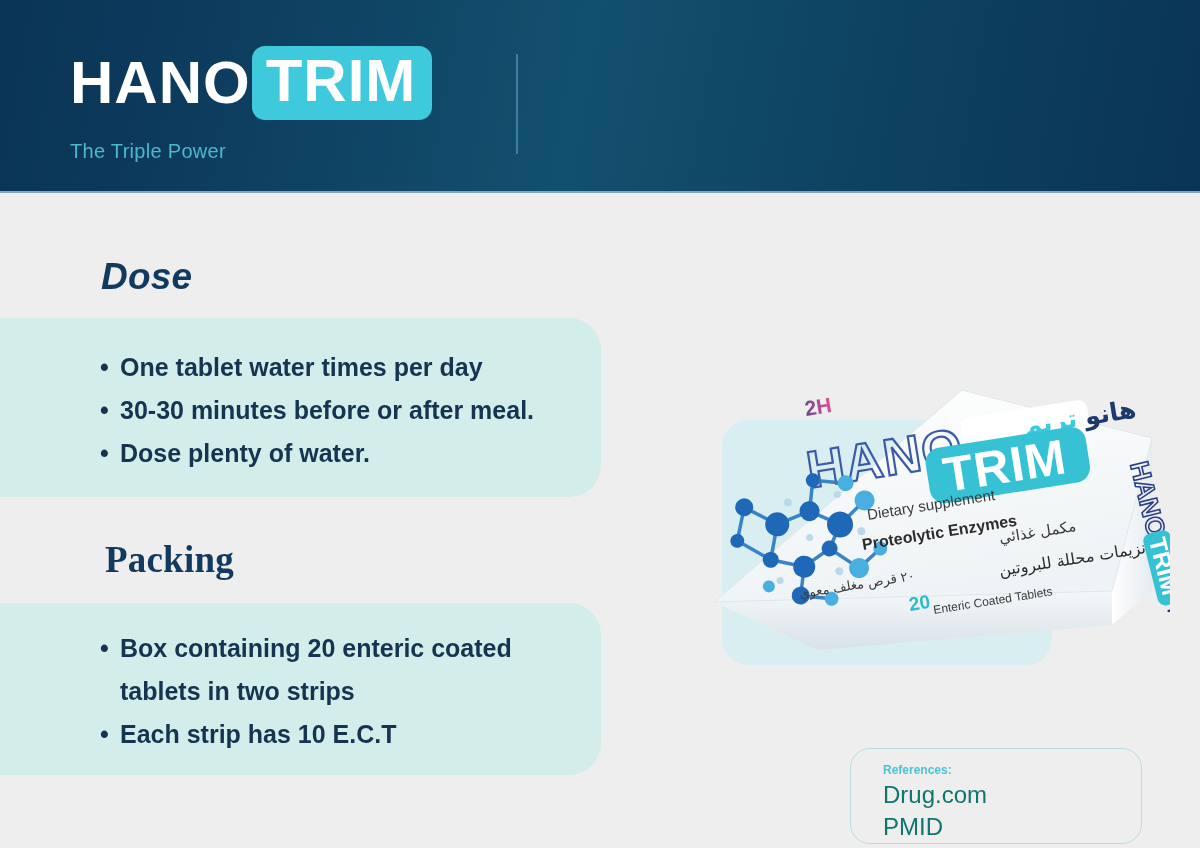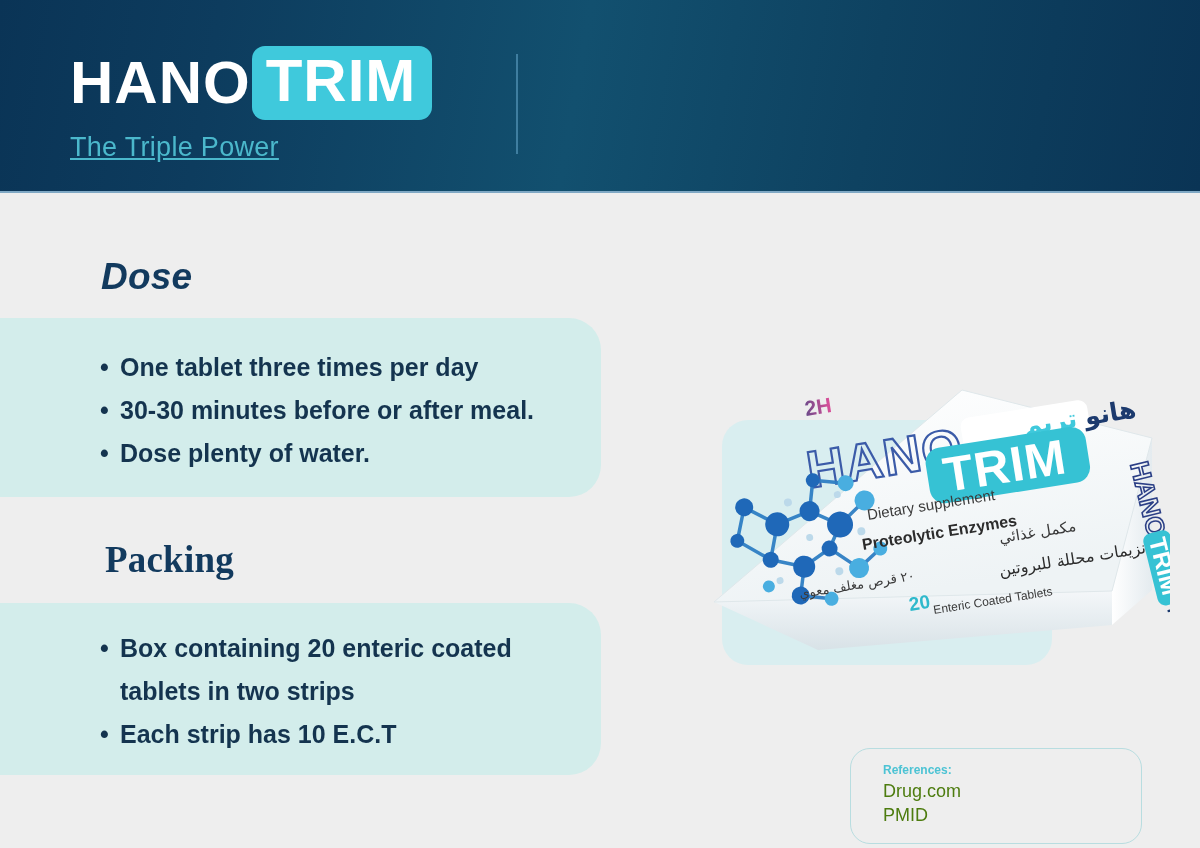--- a/index.html
+++ b/index.html
@@ -51,25 +51,24 @@
     color: #ffffff;
     letter-spacing: 1px;
     line-height: 1;
     background: #3fc9dc;
     border-radius: 13px;
     padding: 5px 16px 9px 14px;
     margin-left: 1px;
   }
 
   .tagline {
-    margin-top: 12px;
-    font-size: 27px;
+    margin-top: 20px;
+    font-size: 20px;
     color: #4bb8cc;
     letter-spacing: 0.3px;
-    text-decoration: underline;
   }
 
   .divider-v {
     position: absolute;
     left: 516px;
     top: 54px;
     width: 2px;
     height: 100px;
     background: #3f7ea0;
   }
@@ -190,22 +189,22 @@
     color: #4cc3d4;
     font-weight: bold;
     margin-bottom: 2px;
   }
 
   .ref-cols {
     display: flex;
   }
 
   .ref-col {
-    font-size: 18px;
-    color: #4d7c0f;
+    font-size: 24px;
+    color: #0f766e;
     line-height: 1.34;
   }
 
   .ref-col-left { width: 108px; }
 </style>
 </head>
 <body>
 
 <div class="header">
 
@@ -220,21 +219,21 @@
   <div class="divider-v"></div>
 
 </div>
 
 <div class="section-title title-dose">Dose</div>
 
 <div class="card card-dose">
   <div class="bullets">
     <div class="bullet">
       <span class="bullet-dot">•</span>
-      <span class="bullet-text">One tablet three times per day</span>
+      <span class="bullet-text">One tablet water times per day</span>
     </div>
     <div class="bullet">
       <span class="bullet-dot">•</span>
       <span class="bullet-text">30-30 minutes before or after meal.</span>
     </div>
     <div class="bullet">
       <span class="bullet-dot">•</span>
       <span class="bullet-text">Dose plenty of water.</span>
     </div>
   </div>

